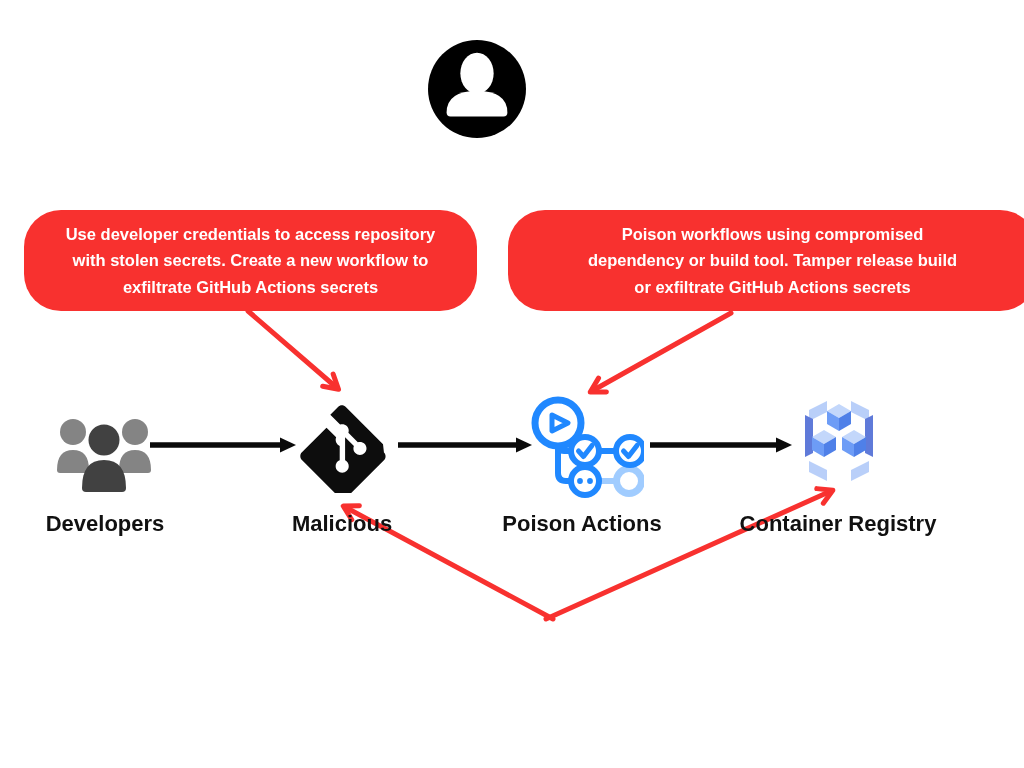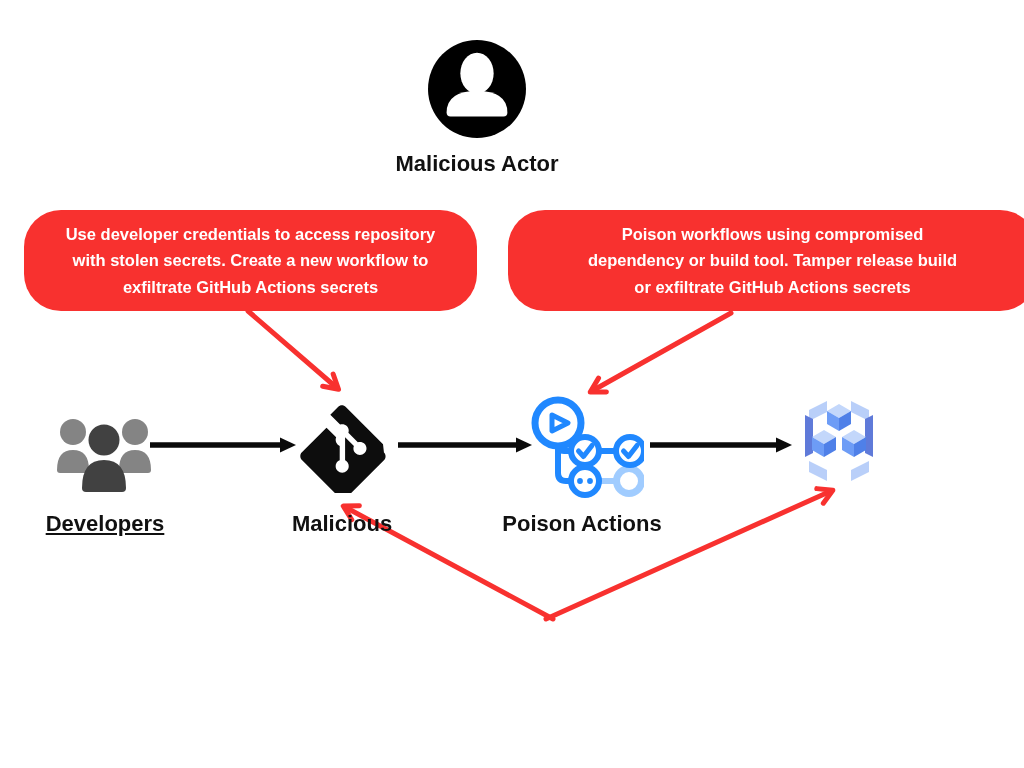--- a/index.html
+++ b/index.html
@@ -37,21 +37,21 @@
   #icon-repository {left:297px;top:403px; width:90px; height:90px;}
   #icon-actions    {left:528px;top:396px; width:116px;height:102px;}
   #icon-registry   {left:795px;top:399px; width:88px; height:84px;}
   
   .node-label{
     position:absolute;z-index:2;
     font-weight:700;font-size:22px;color:#111111;
     text-align:center;
   }
   #label-actor      {left:337px;top:151px;width:280px;}
-  #label-developers {left:25px; top:511px;width:160px;text-decoration:underline;}
+  #label-developers {left:25px; top:511px;width:160px;}
   #label-repository {left:262px;top:511px;width:160px;}
   #label-actions    {left:482px;top:511px;width:200px;}
   #label-registry   {left:718px;top:511px;width:240px;}
 </style>
 </head>
 <body>
 
 <div id="canvas">
 
   <svg id="arrow-layer" width="1024" height="768" viewBox="0 0 1024 768">
@@ -72,21 +72,20 @@
     <line x1="731" y1="313" x2="592" y2="391" stroke="#f8312f" stroke-width="5" stroke-linecap="round" marker-end="url(#redhead)"></line>
     <line x1="553" y1="619" x2="345" y2="507" stroke="#f8312f" stroke-width="5" stroke-linecap="round" marker-end="url(#redhead)"></line>
     <line x1="546" y1="619" x2="831" y2="491" stroke="#f8312f" stroke-width="5" stroke-linecap="round" marker-end="url(#redhead)"></line>
   </svg>
 
   <svg id="icon-actor" class="node-icon" viewBox="0 0 100 100">
     <circle cx="50" cy="50" r="50" fill="#000000"></circle>
     <ellipse cx="50" cy="34" rx="17" ry="21" fill="#ffffff"></ellipse>
     <path d="M19 74 Q19 52 50 52 Q81 52 81 74 Q81 78 77 78 L23 78 Q19 78 19 74 Z" fill="#ffffff"></path>
   </svg>
-  <div id="label-actor" class="node-label">Malicious Actor</div>
 
   <div id="callout-left" class="callout">Use developer credentials to access repository
 with stolen secrets. Create a new workflow to
 exfiltrate GitHub Actions secrets</div>
   <div id="callout-right" class="callout">Poison workflows using compromised
 dependency or build tool. Tamper release build
 or exfiltrate GitHub Actions secrets</div>
 
   <svg id="icon-developers" class="node-icon" viewBox="0 0 96 86">
     <path d="M1 62 Q1 42 17 42 Q33 42 33 62 Q33 65 30 65 L4 65 Q1 65 1 62 Z" fill="#848484"></path>
@@ -140,14 +139,15 @@
     <polygon points="44,19 56,12 56,25 44,32" fill="#4f80e8"></polygon>
 
     <polygon points="29,31 41,38 29,45 17,38" fill="#c3d7fb"></polygon>
     <polygon points="17,38 29,45 29,58 17,51" fill="#6d9cf6"></polygon>
     <polygon points="29,45 41,38 41,51 29,58" fill="#4f80e8"></polygon>
 
     <polygon points="59,31 71,38 59,45 47,38" fill="#c3d7fb"></polygon>
     <polygon points="47,38 59,45 59,58 47,51" fill="#6d9cf6"></polygon>
     <polygon points="59,45 71,38 71,51 59,58" fill="#4f80e8"></polygon>
   </svg>
+  <div id="label-registry" class="node-label">Container Registry</div>
 
 </div>
 
 </body></html>

